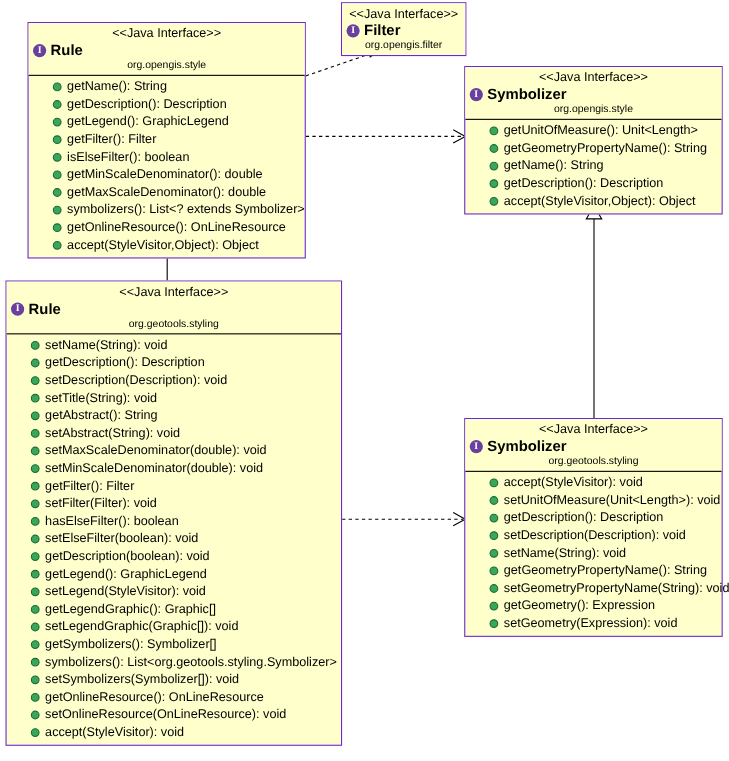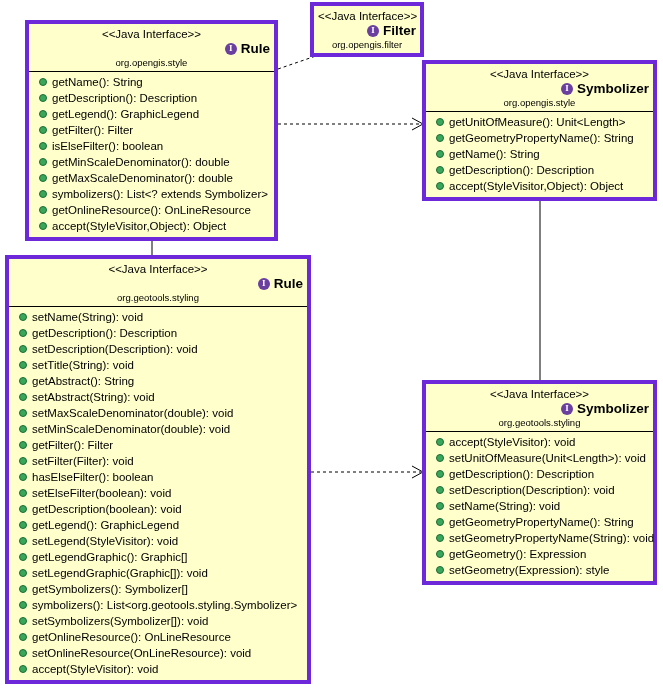--- a/index.html
+++ b/index.html
@@ -14,21 +14,21 @@
     height: 692px;
     background: #ffffff;
     overflow: hidden;
   }
 
   
   .uml-class {
     position: absolute;
     box-sizing: border-box;
     background: #ffffcc;
-    border: 4px solid #6d28d9;
+    border: 1px solid #6d28d9;
     z-index: 5;
   }
   .uml-header {
     box-sizing: border-box;
     padding: 3px 4px 2px 4px;
     text-align: center;
     border-bottom: 1px solid #000000;
     background: #ffffcc;
   }
   .uml-class.no-members > .uml-header {
@@ -36,21 +36,21 @@
   }
   .stereotype {
     font-size: 11.5px;
     color: #000000;
     line-height: 14px;
     white-space: nowrap;
   }
   .classname-row {
     display: flex;
     align-items: center;
-    justify-content: flex-end;
+    justify-content: flex-start;
     gap: 4px;
     line-height: 16px;
   }
   .classname {
     font-size: 13.5px;
     font-weight: bold;
     color: #000000;
     white-space: nowrap;
   }
   .package {
@@ -78,21 +78,21 @@
     top: -1px;
     text-align: center;
     font-size: 9px;
     font-weight: bold;
     color: #ffffff;
     font-family: "Liberation Serif", serif;
     line-height: 13px;
   }
 
   .members {
-    padding: 2px 0 3px 4px;
+    padding: 2px 0 3px 16px;
     text-align: right;
   }
   .member {
     display: flex;
     align-items: center;
     gap: 5px;
     padding: 0 4px 0 6px;
     height: 16px;
     white-space: nowrap;
   }
@@ -387,18 +387,18 @@
       <div class="member">
           <span class="vis-public"></span>
           <span class="member-label">setGeometryPropertyName(String): void</span>
         </div>
       <div class="member">
           <span class="vis-public"></span>
           <span class="member-label">getGeometry(): Expression</span>
         </div>
       <div class="member">
           <span class="vis-public"></span>
-          <span class="member-label">setGeometry(Expression): style</span>
+          <span class="member-label">setGeometry(Expression): void</span>
         </div>
     </div>
   </div>
 
 </div>
 
 </body></html>

